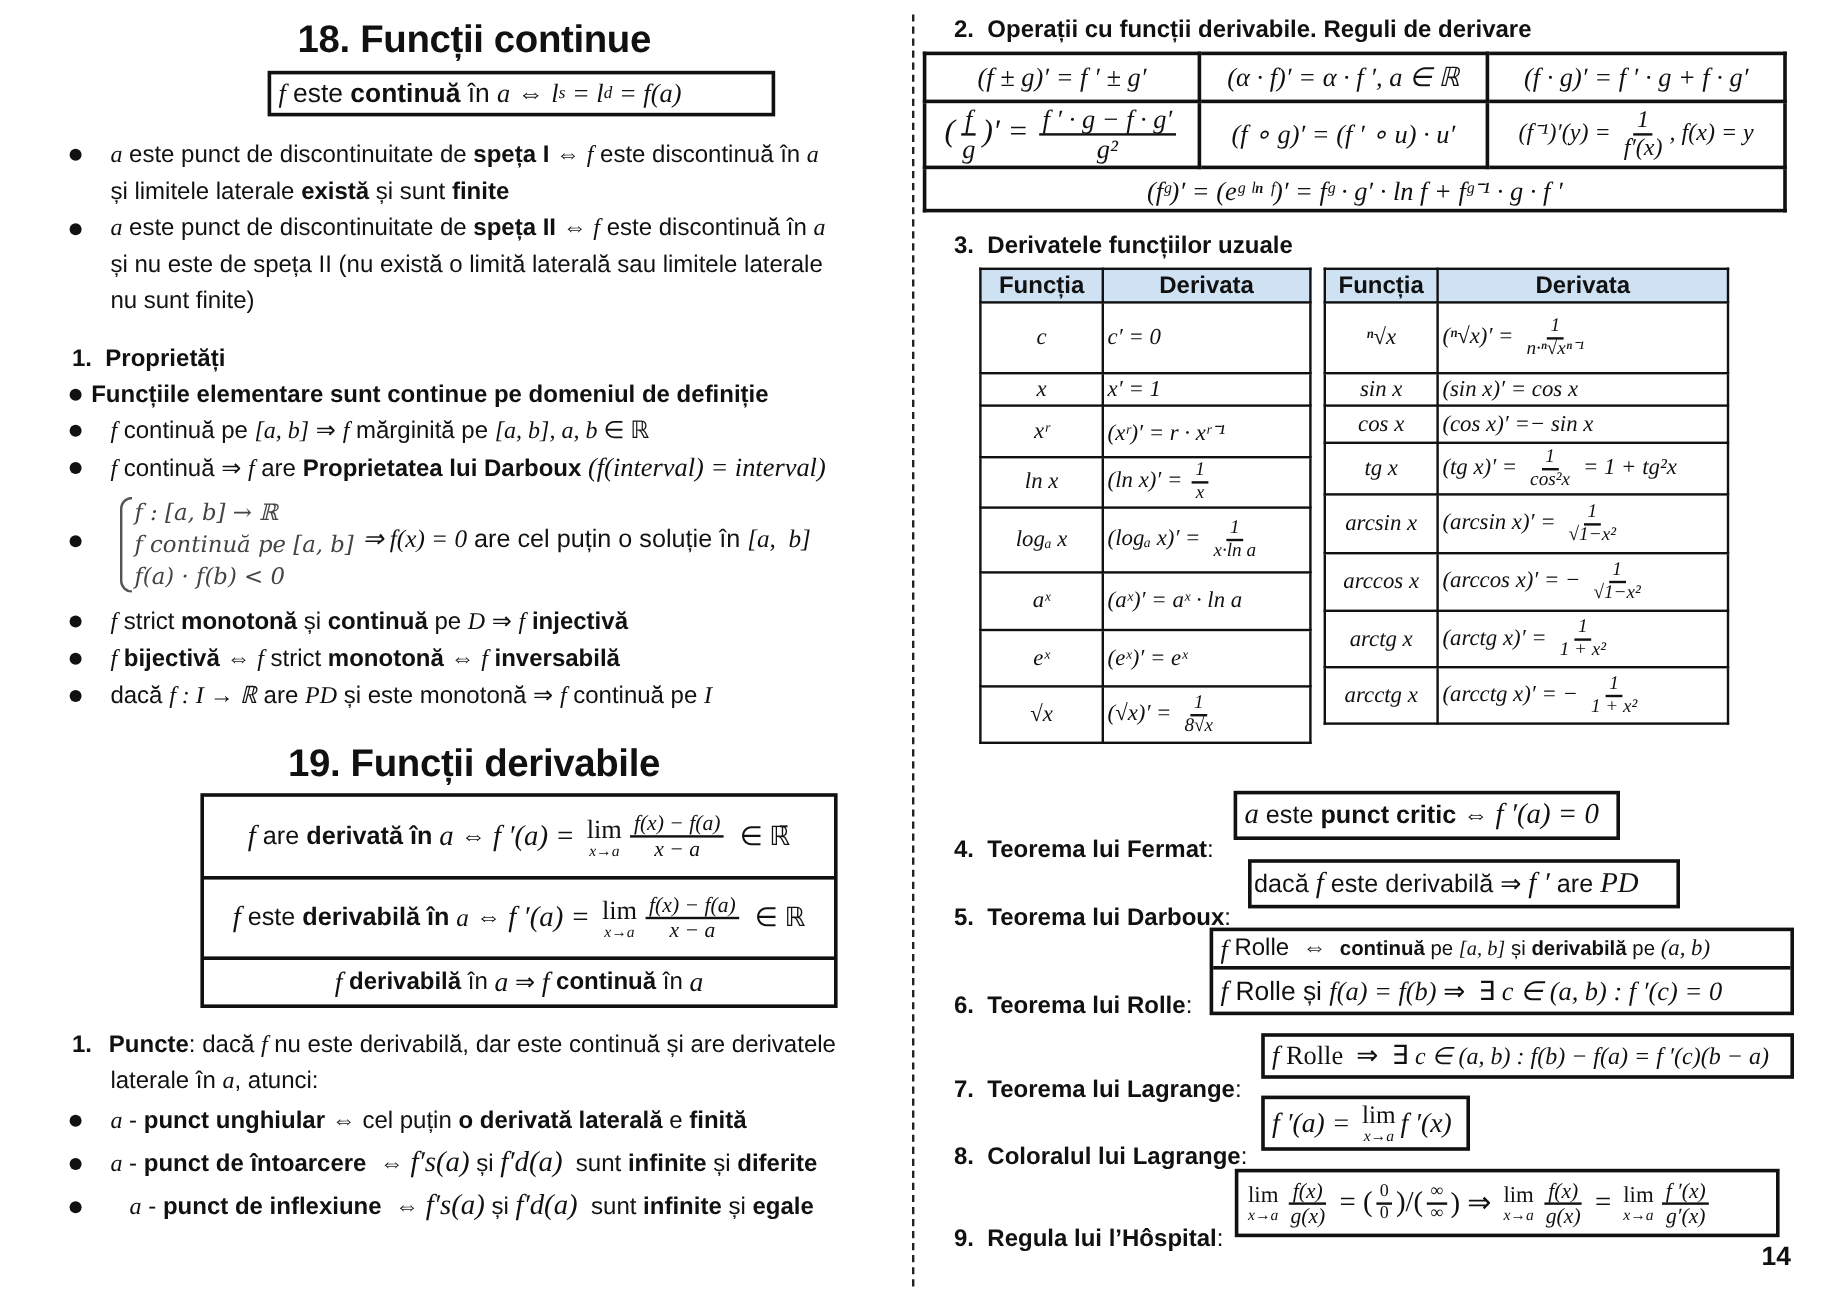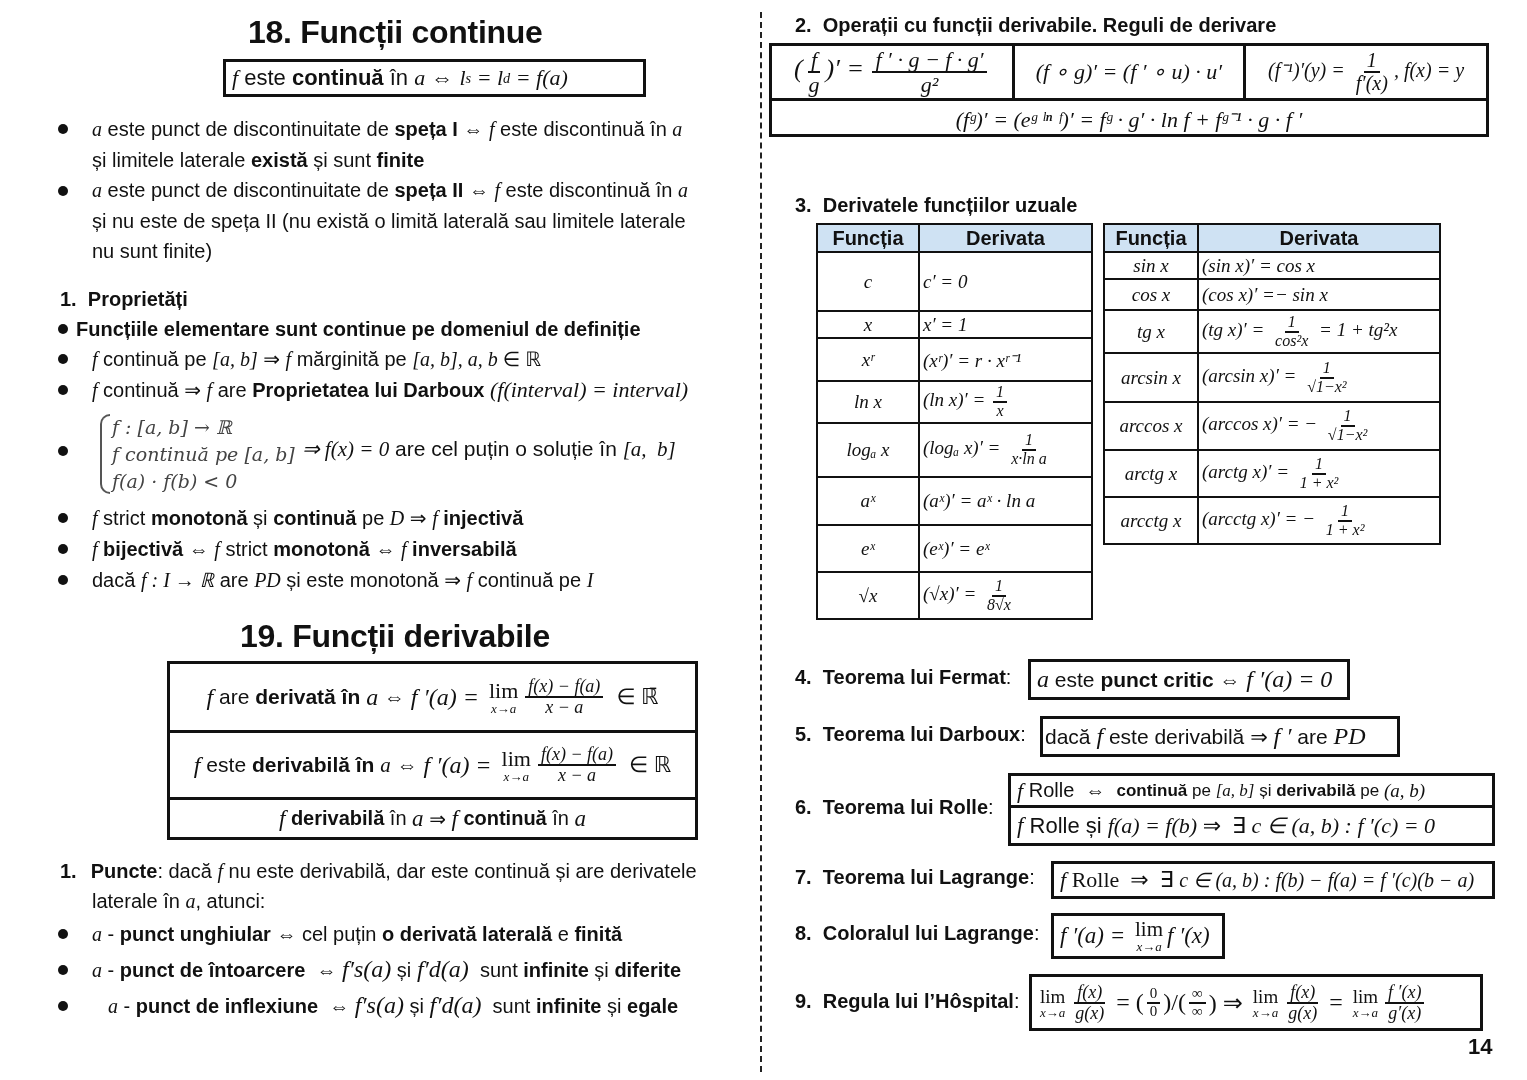--- a/index.html
+++ b/index.html
@@ -21,21 +21,21 @@
   .lim { display: inline-flex; flex-direction: column; align-items: center; vertical-align: middle; line-height: 1; margin: 0 4px; }
   .lim .sub { font-size: 13px; font-style: italic; font-family: "Liberation Serif", serif; }
   table.ops { position: absolute; left: 769px; top: 43px; width: 720px; border-collapse: collapse; border: 3px solid #111; }
   table.ops td { border: 3px solid #111; text-align: center; font-family: "Liberation Serif", serif; font-style: italic; font-size: 22px; white-space: nowrap; padding: 0 4px; }
   table.der { position: absolute; border-collapse: collapse; border: 2px solid #111; }
   table.der th { background: #cfe2f3; font-family: "Liberation Sans", sans-serif; font-weight: bold; font-size: 20px; border: 2px solid #111; height: 28px; }
   table.der td { border: 2px solid #111; font-family: "Liberation Serif", serif; font-style: italic; font-size: 19px; white-space: nowrap; }
   table.der td.fn { text-align: center; }
   table.der td.dv { text-align: left; padding-left: 3px; }
   sup, sub { font-size: 65%; }
-  .theorem-label { position: absolute; left: 795px; font-size: 20px; font-weight: bold; white-space: nowrap; }
+  .theorem-label { position: absolute; left: 795px; font-size: 20px; font-weight: bold; white-space: nowrap; margin-top: 31px; }
   .tbox { position: absolute; border: 3px solid #111; font-size: 21px; white-space: nowrap; padding: 0 6px; display: flex; align-items: center; }
 </style>
 </head>
 <body>
 
 <div class="abs h1" style="left:248px; top:14px;">18. Funcții continue</div>
 
 <div class="box" style="left:223px; top:59px; width:423px; height:38px; display:flex; align-items:center; padding-left:6px; font-size:22px; white-space:nowrap;">
   <span class="m">f</span>
   <span style="white-space:pre"> este </span>
@@ -177,20 +177,25 @@
 <div class="abs line" style="left:108px; top:990px;">
   <span class="m">a</span><span style="white-space:pre"> - </span><b>punct de inflexiune</b><span style="white-space:pre">  ⇔ </span><span class="m" style="font-size:24px;">f′s(a)</span><span style="white-space:pre"> și </span><span class="m" style="font-size:24px;">f′d(a)</span><span style="white-space:pre">  sunt </span><b>infinite</b><span style="white-space:pre"> și </span><b>egale</b>
 </div>
 
 <div class="divider"></div>
 
 <div class="abs h2" style="left:795px; top:14px; white-space:pre;">2.  Operații cu funcții derivabile. Reguli de derivare</div>
 
 <table class="ops">
   <tbody>
+      <tr style="height:40px;">
+    <td style="width:229px;">(f ± g)′ = f ′ ± g′</td>
+    <td style="width:240px;">(α · f)′ = α · f ′, a ∈ ℝ</td>
+    <td>(f · g)′ = f ′ · g + f · g′</td>
+  </tr>
   <tr style="height:55px;">
     <td>
       <span style="font-size:26px;">(</span><span class="frac">
             <span class="num">f</span>
             <span class="den">g</span>
           </span><span style="font-size:26px;">)′ =</span>
       <span class="frac">
             <span class="num">f ′ · g − f · g′</span>
             <span class="den">g²</span>
           </span>
@@ -259,20 +264,27 @@
           </span></td>
       </tr>
 </tbody>
   </table>
 
 <table class="der" style="left:1103px; top:223px; width:338px;">
   <tbody>
       <tr>
         <th style="width:94px;">Funcția</th>
         <th>Derivata</th>
+      </tr>
+  <tr style="height:59px;">
+        <td class="fn">ⁿ√x</td>
+        <td class="dv"><span style="white-space:pre">(ⁿ√x)′ = </span><span class="frac" style="font-size:16px;">
+            <span class="num">1</span>
+            <span class="den">n·ⁿ√xⁿ⁻¹</span>
+          </span></td>
       </tr>
   <tr style="height:27px;">
         <td class="fn">sin x</td>
         <td class="dv">(sin x)′ = cos x</td>
       </tr>
   <tr style="height:31px;">
         <td class="fn">cos x</td>
         <td class="dv">(cos x)′ =− sin x</td>
       </tr>
   <tr style="height:43px;">

